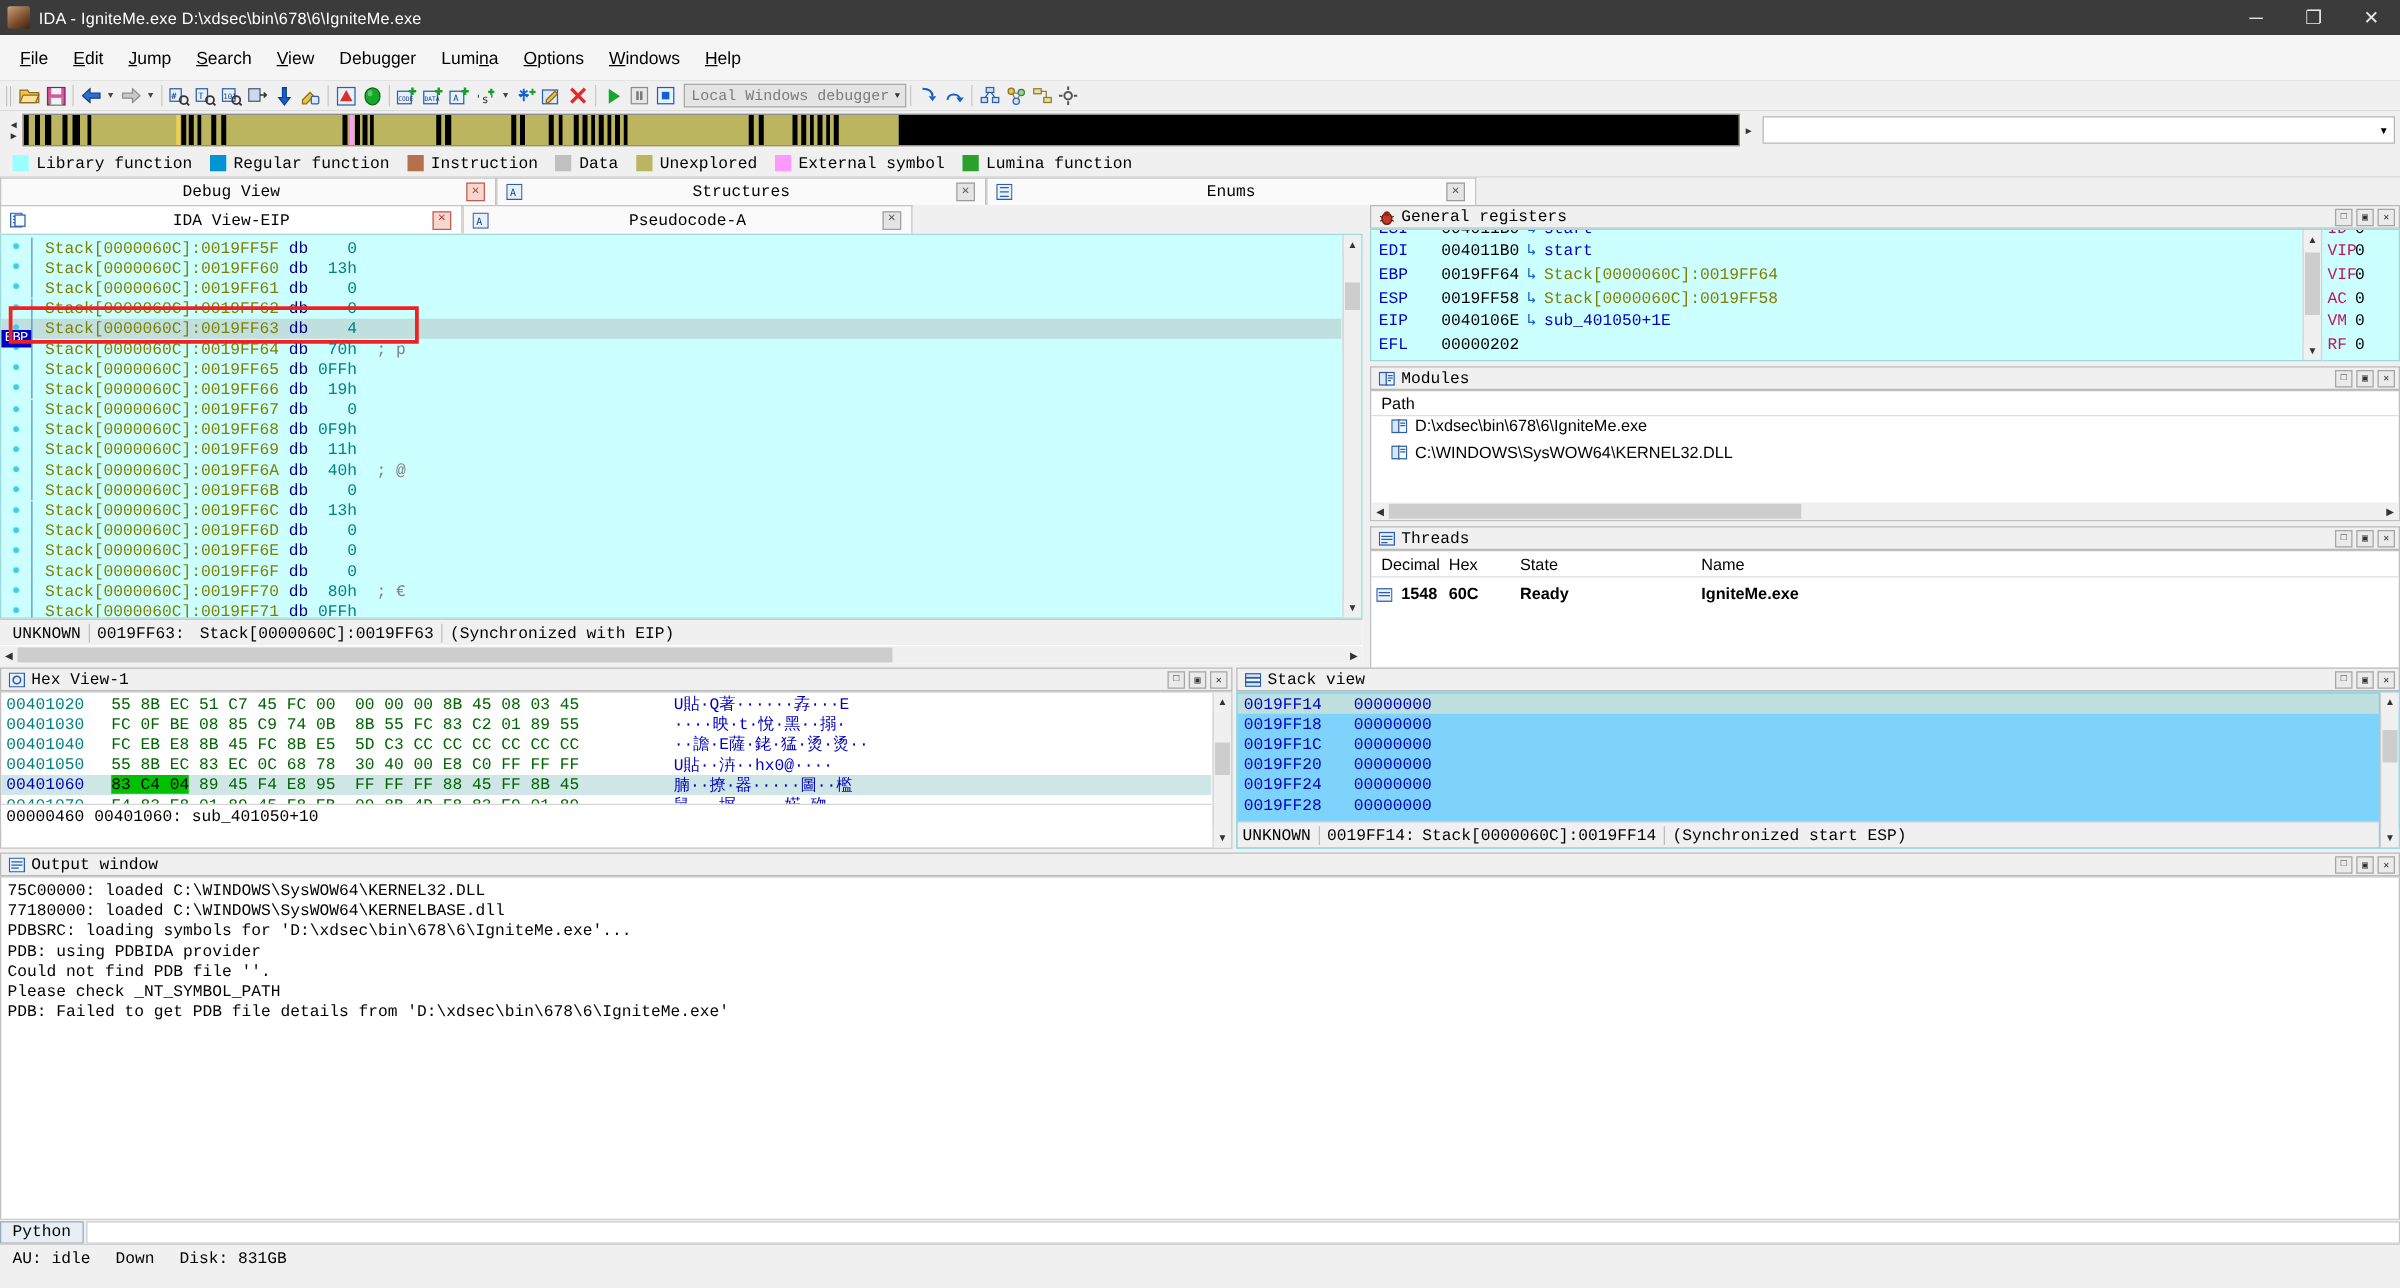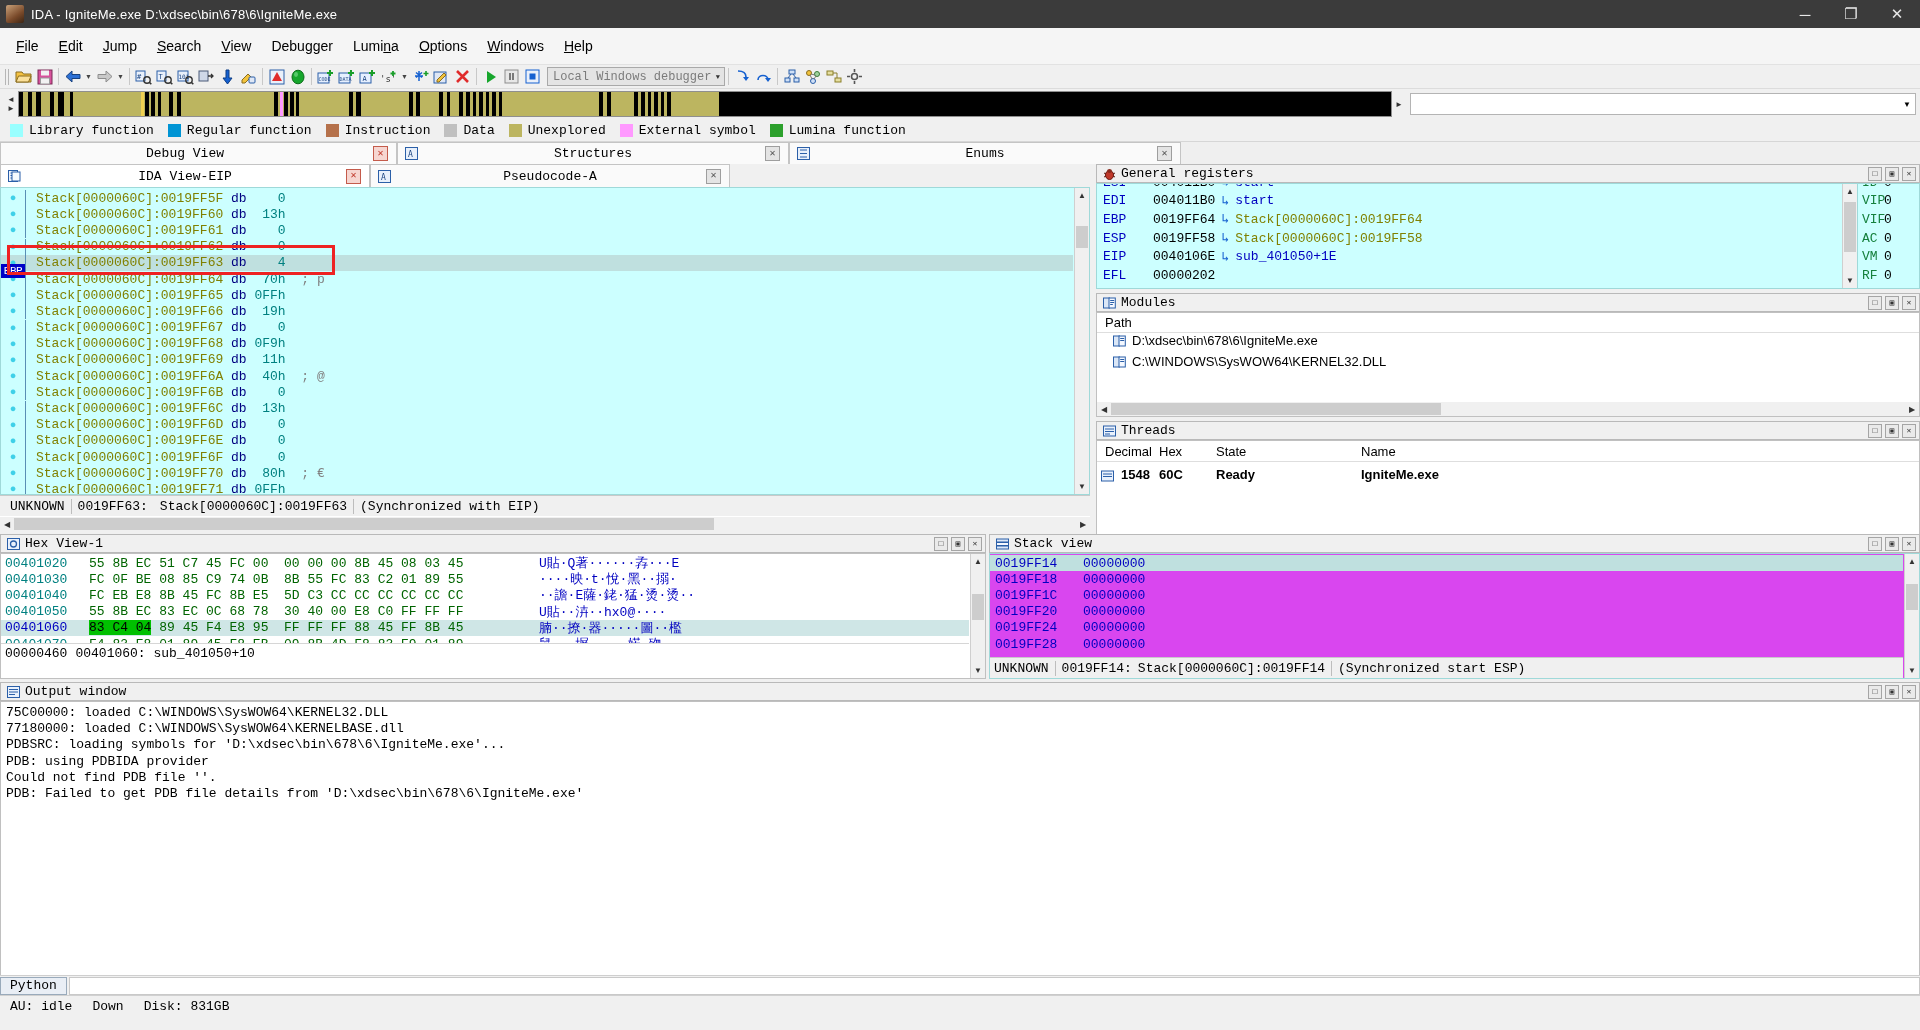--- a/index.html
+++ b/index.html
@@ -152,21 +152,21 @@
   .regline { height:18.6px; display:flex; align-items:center;
      font-family:"Liberation Mono", monospace; font-size:13px; white-space:pre; }
   .regname { color:#0000c0; width:34px; flex:none; }
   .regval  { color:#000;margin-left:16px; }
   .regarrow{ color:#1560d0; padding:0 6px; }
   .regref  { color:#0000c0; }
   .regref.stack { color:#808000; }
 
   .flagline { height:18.6px; display:flex; align-items:center;
      font-family:"Liberation Mono", monospace; font-size:13px; }
-  .flagname { color:#15803d; width:26px; flex:none; padding-left:4px;}
+  .flagname { color:#be185d; width:26px; flex:none; padding-left:4px;}
   .flagval { color:#000; }
 
   
   .modhdr { height:20px; display:flex; align-items:center; font-size:13px;
      border-bottom:1px solid #dedede; padding-left:8px;
      font-family:"Liberation Sans", sans-serif; }
   .modrow { height:21px; display:flex; font-size:13px; padding-left:15px;}
   .modrow .mi { width:15px; height:15px; margin-right:5px; flex:none;
      display:flex; align-items:center; justify-content:center; font-size:9px;}
 
@@ -824,21 +824,21 @@
             <rect x="0.5" y="4.5" width="12" height="3" fill="#f4f8ff" stroke="#2b5fa8"></rect>
             <rect x="0.5" y="8" width="12" height="3" fill="#dbe7f7" stroke="#2b5fa8"></rect>
           </svg>
       </span>
       <span class="lbl">Stack view</span>
       <span class="spacer"></span>
       <span class="pbtn">□</span>
       <span class="pbtn">▣</span>
       <span class="pbtn">✕</span>
     </div>
-    <div style="position:absolute;left:0;top:19px;right:0;bottom:0;background:#d946ef;border:1px solid #9fd9d9;overflow:hidden;">
+    <div style="position:absolute;left:0;top:19px;right:0;bottom:0;background:#7dd3fc;border:1px solid #9fd9d9;overflow:hidden;">
       <div id="stack-rows" style="position:absolute;left:0;top:1px;right:16px;">
           <div class="stkline cur"><span class="stkaddr">0019FF14</span><span class="stkval">00000000</span></div>
           <div class="stkline"><span class="stkaddr">0019FF18</span><span class="stkval">00000000</span></div>
           <div class="stkline"><span class="stkaddr">0019FF1C</span><span class="stkval">00000000</span></div>
           <div class="stkline"><span class="stkaddr">0019FF20</span><span class="stkval">00000000</span></div>
           <div class="stkline"><span class="stkaddr">0019FF24</span><span class="stkval">00000000</span></div>
           <div class="stkline"><span class="stkaddr">0019FF28</span><span class="stkval">00000000</span></div>
         </div>
       <div style="position:absolute;left:0;right:16px;bottom:0;height:21px;background:#f0f0f0;border-top:1px solid #c9c9c9;
                   display:flex;align-items:center;font-family:'Liberation Mono',monospace;font-size:13px;padding-left:4px;">
@@ -871,20 +871,21 @@
       <span class="pbtn">▣</span>
       <span class="pbtn">✕</span>
     </div>
     <div id="output-body">
       <div id="out-lines" style="padding-top:3px;">
           <div class="outline">75C00000: loaded C:\WINDOWS\SysWOW64\KERNEL32.DLL</div>
           <div class="outline">77180000: loaded C:\WINDOWS\SysWOW64\KERNELBASE.dll</div>
           <div class="outline">PDBSRC: loading symbols for 'D:\xdsec\bin\678\6\IgniteMe.exe'...</div>
           <div class="outline">PDB: using PDBIDA provider</div>
           <div class="outline">Could not find PDB file ''.</div>
+          <div class="outline">Please check _NT_SYMBOL_PATH</div>
           <div class="outline">PDB: Failed to get PDB file details from 'D:\xdsec\bin\678\6\IgniteMe.exe'</div>
         </div>
     </div>
   </div>
 
   <div id="pybar" style="bottom:22px;height:20px;margin-top:12px;">
     <div id="pytab">Python</div>
     <div style="flex:1;height:18px;margin-left:2px;border:1px solid #c9c9c9;background:#fff;"></div>
   </div>
 

